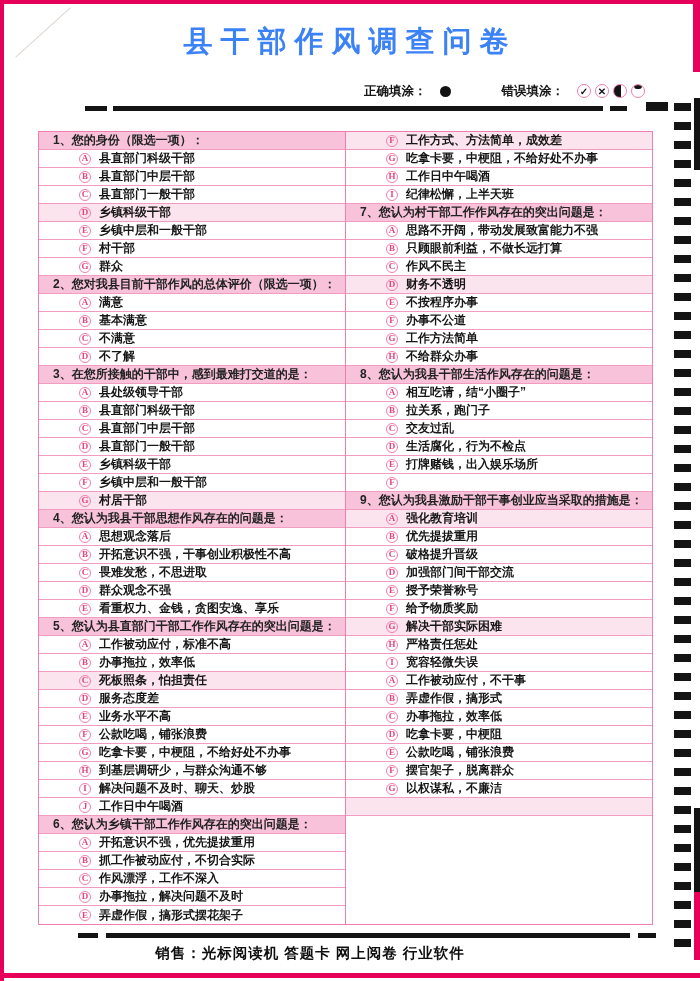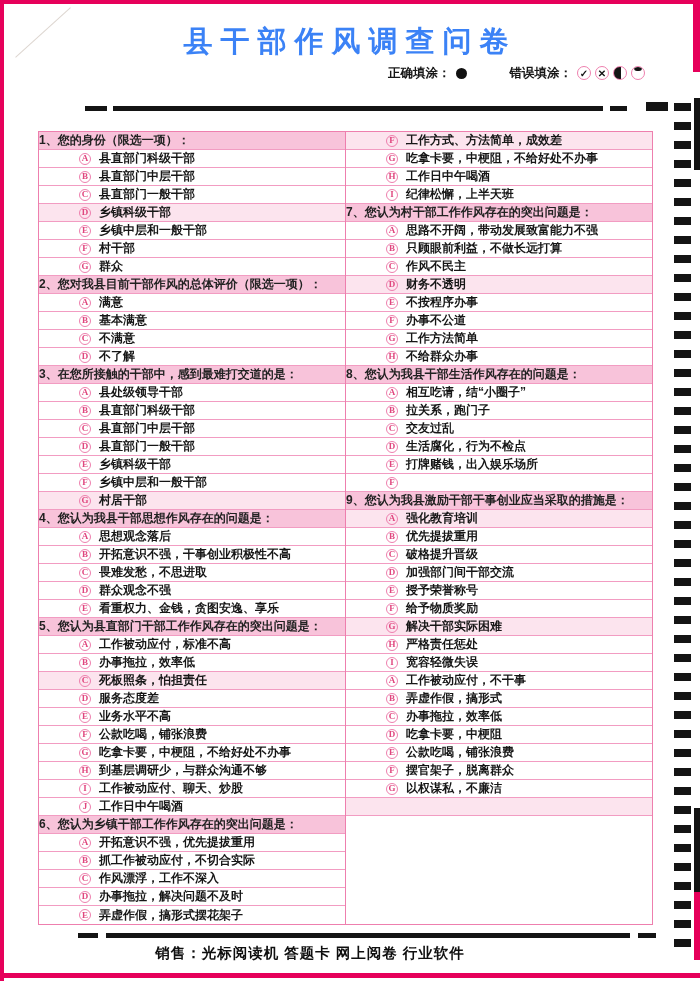--- a/index.html
+++ b/index.html
@@ -19,22 +19,22 @@
   }
   
   .edge{position:absolute;background:var(--page-border);}
   .blk{position:absolute;background:#141414;}
   .cutline{position:absolute;left:6px;top:32px;width:74px;height:1px;background:#ddd6d0;transform:rotate(-42deg);}
   .title{
     position:absolute;top:22px;left:0;width:100%;text-align:center;
     font-size:29px;font-weight:600;letter-spacing:8px;color:#3b82f6;
   }
   .legend{
-    position:absolute;top:64px;right:55px;height:18px;
-    display:flex;align-items:center;gap:5px;font-size:12.5px;font-weight:700;
+    position:absolute;top:82px;right:55px;height:18px;
+    display:flex;align-items:center;gap:13px;font-size:12.5px;font-weight:700;
   }
   .legend .lbl2{margin-left:38px;}
   .dot{width:11px;height:11px;border-radius:50%;background:#111;display:inline-block;}
   .wsym{
     width:14px;height:14px;border:1.6px solid var(--line-strong);border-radius:50%;
     display:inline-flex;align-items:center;justify-content:center;
     font-size:10px;font-weight:700;color:#111;position:relative;overflow:hidden;
   }
   .wsym.half{background:linear-gradient(90deg,#141414 58%,transparent 58%);}
   .wsym.top::after{content:"";position:absolute;top:0;left:2px;right:2px;height:4px;background:#141414;border-radius:0 0 3px 3px;}
@@ -43,21 +43,21 @@
     position:absolute;top:131px;width:308px;border:1px solid var(--line-strong);
     display:flex;flex-direction:column;background:#fff;
   }
   .qtable.left{left:38px;height:794px;}
   .qtable.right{left:345px;height:794px;}
   .row{
     height:18px;flex:0 0 18px;display:flex;align-items:center;
     border-bottom:1px solid var(--line);overflow:hidden;white-space:nowrap;
   }
   .qtable .row:last-of-type{border-bottom:none;}
-  .hrow{background:var(--header-bg);font-size:12px;font-weight:700;padding-left:0;color:#222;}
+  .hrow{background:var(--header-bg);font-size:12px;font-weight:700;padding-left:14px;color:#222;}
   .orow{padding-left:40px;gap:8px;font-size:12px;font-weight:600;background:#fff;}
   .orow.band{background:var(--band-bg);}
   .bubble{
     width:12px;height:12px;flex:0 0 12px;border:1px solid var(--line-strong);border-radius:50%;
     display:inline-flex;align-items:center;justify-content:center;
     font-family:"Liberation Serif",serif;font-size:9px;font-weight:700;color:var(--bubble);line-height:1;
   }
   .filler{flex:1 1 auto;background:#fff;border-top:0;}
   .filler .bandstrip{height:18px;background:var(--band-bg);border-bottom:1px solid var(--line);}
   .footer{
@@ -222,21 +222,21 @@
       <div class="row orow">
         <span class="bubble">G</span>
         <span>吃拿卡要，中梗阻，不给好处不办事</span>
       </div>
       <div class="row orow">
         <span class="bubble">H</span>
         <span>到基层调研少，与群众沟通不够</span>
       </div>
       <div class="row orow">
         <span class="bubble">I</span>
-        <span>工作被动应付、聊天、炒股</span>
+        <span>解决问题不及时、聊天、炒股</span>
       </div>
       <div class="row orow">
         <span class="bubble">J</span>
         <span>工作日中午喝酒</span>
       </div>
       <div class="row hrow">6、您认为乡镇干部工作作风存在的突出问题是：</div>
       <div class="row orow">
         <span class="bubble">A</span>
         <span>开拓意识不强，优先提拔重用</span>
       </div>

